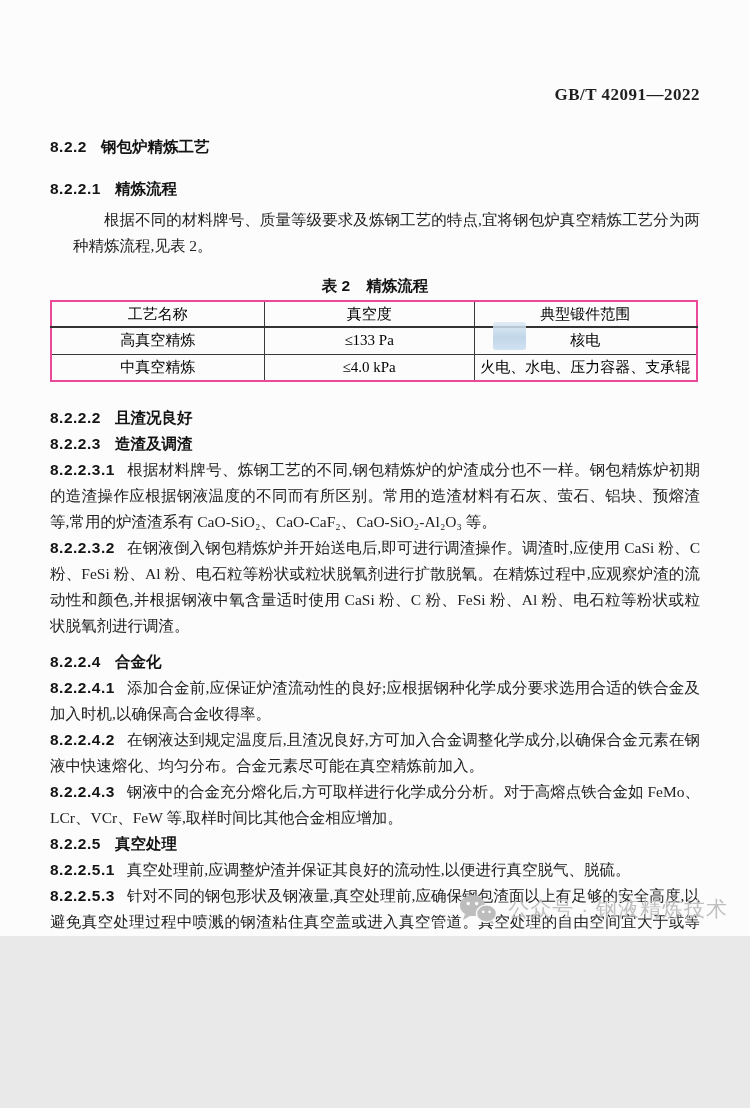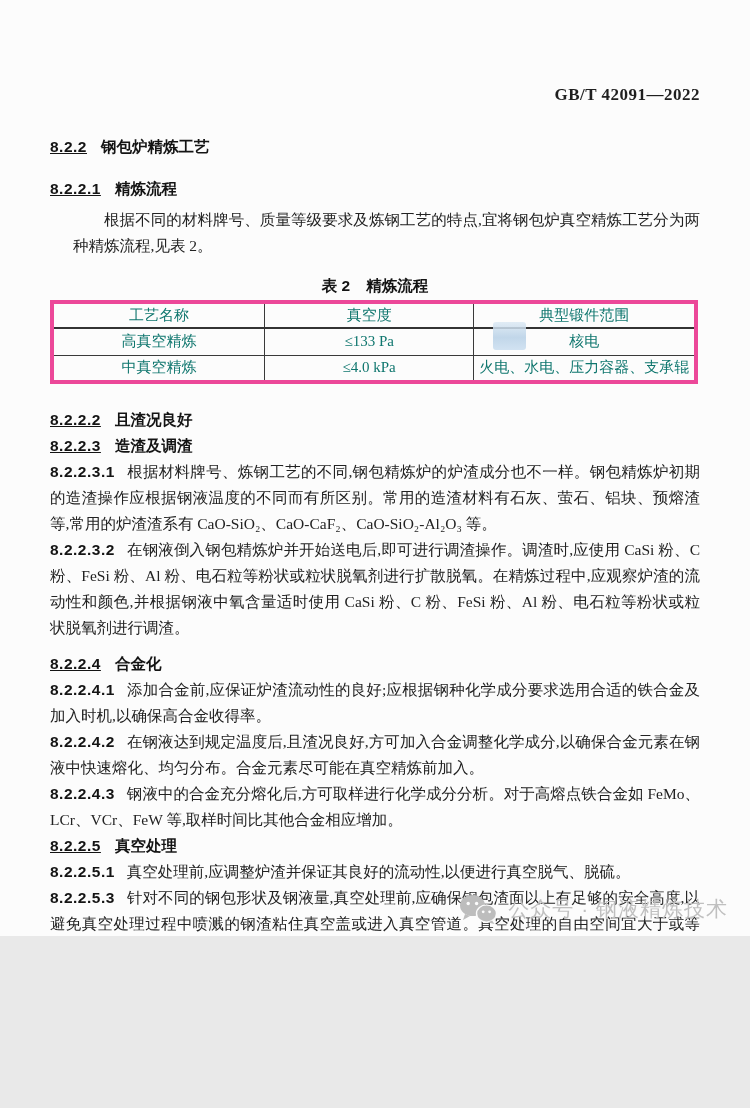--- a/index.html
+++ b/index.html
@@ -26,21 +26,21 @@
     letter-spacing:0.5px;
     font-family:"Liberation Serif","DejaVu Serif",serif;
   }
   .heading {
     font-family:"Liberation Sans","DejaVu Sans",sans-serif;
     font-weight:bold;
     font-size:15.5px;
     line-height:22px;
     color:#141414;
   }
-  .heading .hnum { margin-right:14px; letter-spacing:0.5px;text-decoration:underline; }
+  .heading .hnum { margin-right:14px; letter-spacing:0.5px; }
   .h822  { margin-top:30px; }
   .h8221 { margin-top:20px; }
   .h8222 { margin-top:25px; }
   .h8223 { margin-top:4px;  }
   .h8224 { margin-top:12px;    }
   .h8225 { margin-top:2px;  }
   p.body-par {
     line-height:26px;
     text-align:justify;
     color:#222;
@@ -69,22 +69,22 @@
     font-size:15.5px;
     color:#141414;
   }
   .table-caption .cap-label { margin-right:16px; }
   table.std-table {
     margin-top:3px;
     width:648px;
     border-collapse:collapse;
     table-layout:fixed;
     font-size:15px;
-    color:#0f766e;
-    border:4px solid #ec4899;
+    color:#000000;
+    border:2px solid #ec4899;
   }
   table.std-table th, table.std-table td {
     border:1px solid #3a3a3a;
     text-align:center;
     vertical-align:middle;
     font-weight:normal;
     padding:0 4px;
   }
   table.std-table thead th { height:26px; border-bottom:2px solid #333; }
   table.std-table tbody td { height:27px; }

